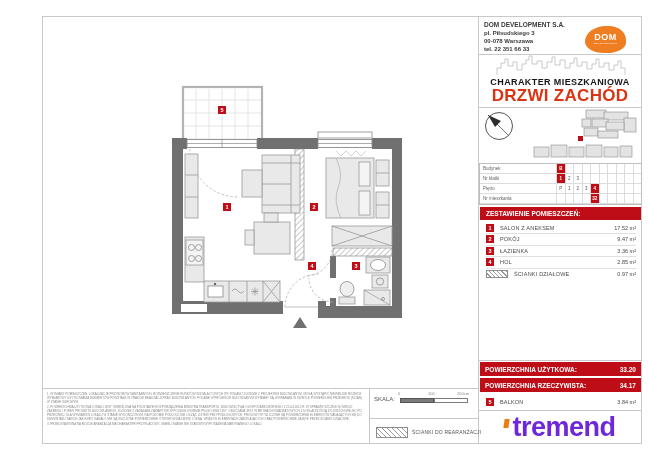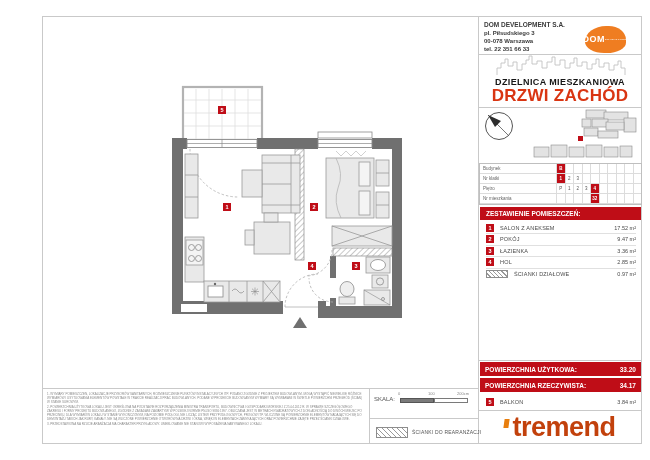--- a/index.html
+++ b/index.html
@@ -5,21 +5,21 @@
   html,body{margin:0;padding:0;background:#fff;}
   .page{position:relative;width:650px;height:460px;background:#fff;
         font-family:"Liberation Sans",sans-serif;overflow:hidden;}
   .abs{position:absolute;}
   .line{position:absolute;background:#c9c9c9;}
   
   .addr{left:484px;top:21px;font-size:6px;font-weight:bold;color:#3a3a3a;line-height:8px;}
   .addr .nm{font-size:6.5px;}
   .domlogo{left:585px;top:26px;width:41px;height:27px;background:#ef7d21;
            border-radius:55% 45% 50% 50% / 62% 55% 42% 45%;
-           display:flex;flex-direction:row;align-items:center;justify-content:center;}
+           display:flex;flex-direction:column;align-items:center;justify-content:center;}
   .domlogo .t{color:#fff;font-weight:bold;font-size:9px;letter-spacing:.5px;line-height:9px;}
   .domlogo .s{color:#fff;font-size:2.5px;letter-spacing:.4px;line-height:4px;}
   .district{left:478px;top:77px;width:164px;text-align:center;font-size:9px;
             font-weight:bold;color:#161616;letter-spacing:.4px;}
   .metro{left:478px;top:86px;width:164px;text-align:center;font-size:17px;
          font-weight:bold;color:#d93512;letter-spacing:.3px;}
   
   .ltable{left:479px;top:163px;width:163px;height:42px;display:grid;
           grid-template-columns:76px repeat(10,1fr);grid-template-rows:repeat(4,1fr);
           border:1px solid #bfbfbf;box-sizing:border-box;background:#fff;}
@@ -49,21 +49,21 @@
   .sbar{top:398px;height:5px;box-sizing:border-box;}
   .sbar.f{left:400px;width:34px;background:#7a7a7a;border:1px solid #555;}
   .sbar.e{left:434px;width:34px;background:#fff;border:1px solid #7a7a7a;}
   .stick{top:391px;font-size:4px;color:#888;}
   .legend-swatch{left:376px;top:427px;width:30px;height:9px;border:1px solid #8d8d8d;
                  background:repeating-linear-gradient(45deg,#fff 0 2.5px,#9a9a9a 2.5px 3.5px);}
   .legend-text{left:412px;top:429px;font-size:5px;color:#555;letter-spacing:.2px;}
   .tremend{left:478px;top:413px;width:164px;height:30px;display:flex;
            align-items:flex-start;justify-content:center;}
   .tremend .mark{width:5px;height:9px;background:#e87e0e;margin:6px 3px 0 0;transform:skewX(-8deg);}
-  .tremend .word{font-size:27px;font-weight:bold;color:#c2410c;letter-spacing:-.5px;line-height:28px;}
+  .tremend .word{font-size:27px;font-weight:bold;color:#6d28d9;letter-spacing:-.5px;line-height:28px;}
 </style>
 </head>
 <body>
 
 <div class="page">
 
   <div class="abs" style="left:42px;top:16px;width:600px;height:428px;border:1px solid #c9c9c9;box-sizing:border-box;"></div>
   <div class="line" style="left:478px;top:16px;width:1px;height:428px;"></div>
   <div class="line" style="left:479px;top:54px;width:163px;height:1px;"></div>
   <div class="line" style="left:479px;top:107px;width:163px;height:1px;"></div>
@@ -237,21 +237,21 @@
   <div class="abs addr">
     <div class="nm">DOM DEVELOPMENT S.A.</div>
     <div>pl. Piłsudskiego 3</div>
     <div>00-078 Warszawa</div>
     <div>tel. 22 351 66 33</div>
   </div>
   <div class="abs domlogo">
     <div class="t">DOM</div>
     <div class="s">DEVELOPMENT</div>
   </div>
-  <div class="abs district">DZIELNICA MIESZKANIOWA</div>
+  <div class="abs district">CHARAKTER MIESZKANIOWA</div>
   <div class="abs metro">DRZWI ZACHÓD</div>
 
   <div class="abs ltable">
     <div class="lt-label">Budynek</div>
     <div class="lt-cell hl">B</div>
     <div class="lt-cell"></div>
       <div class="lt-cell"></div>
       <div class="lt-cell"></div>
       <div class="lt-cell"></div>
       <div class="lt-cell"></div>

